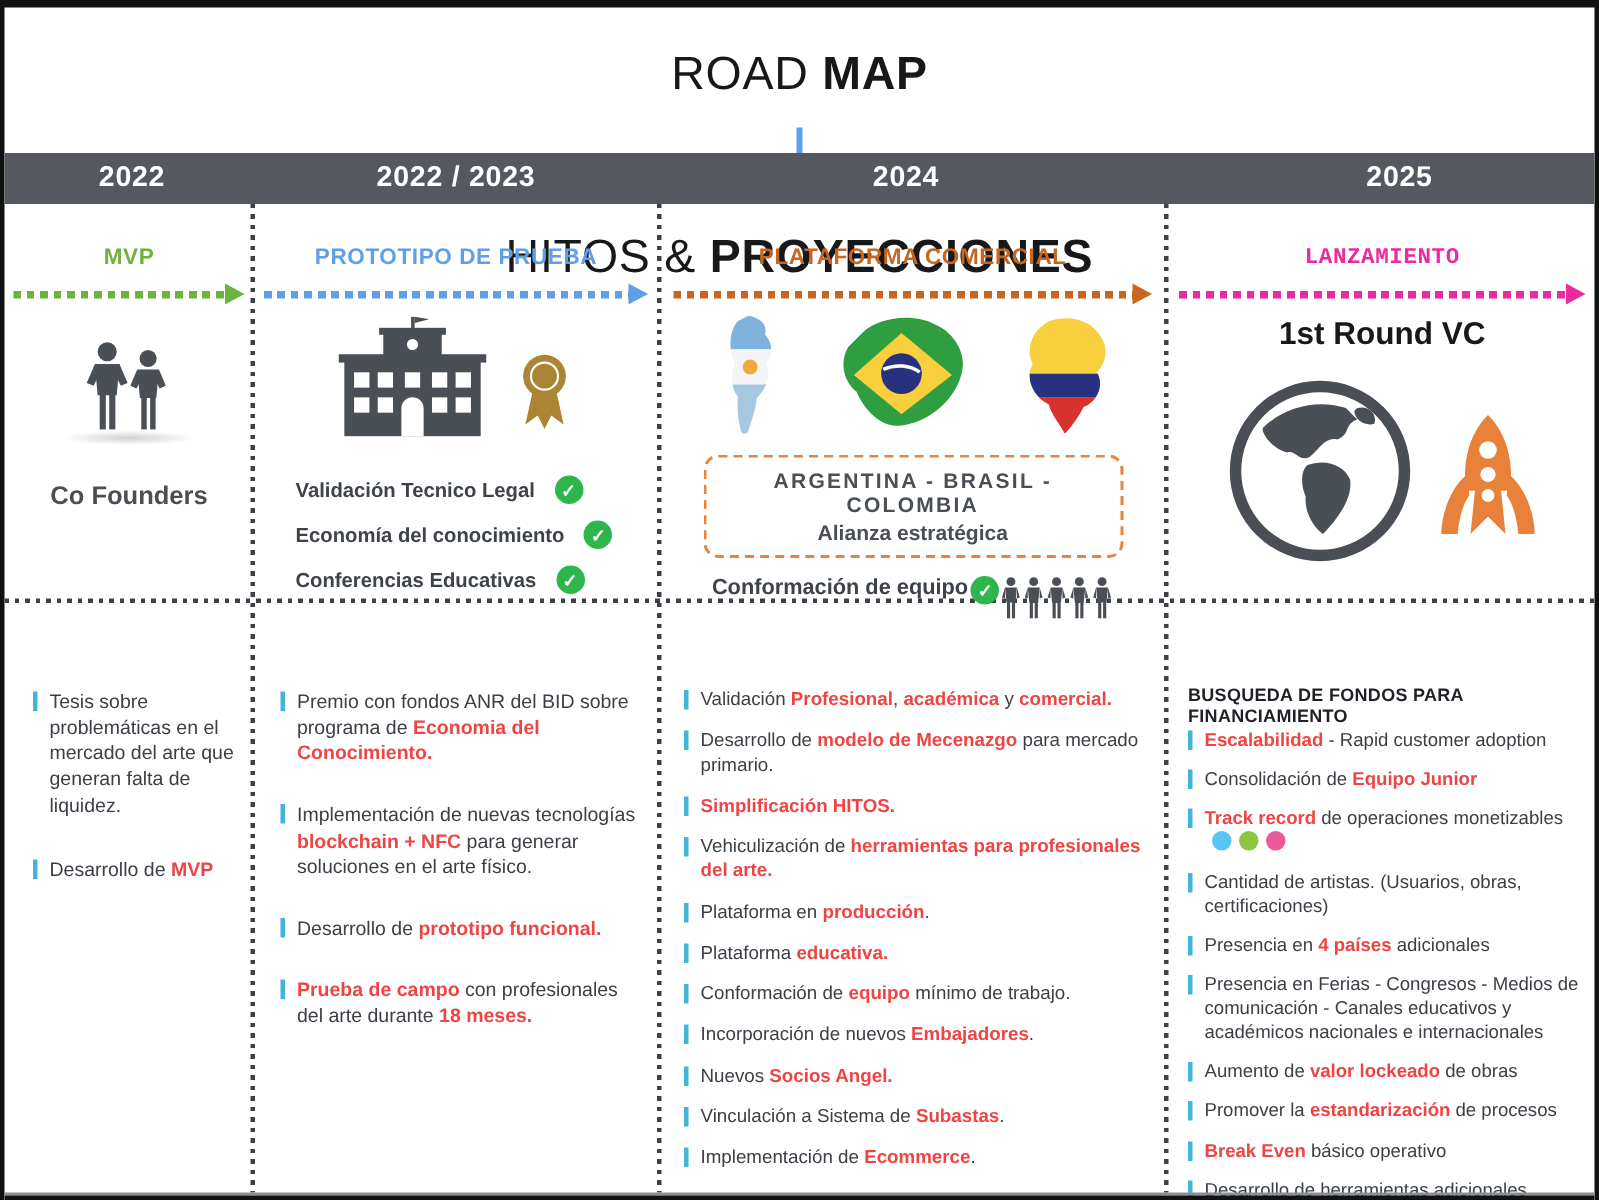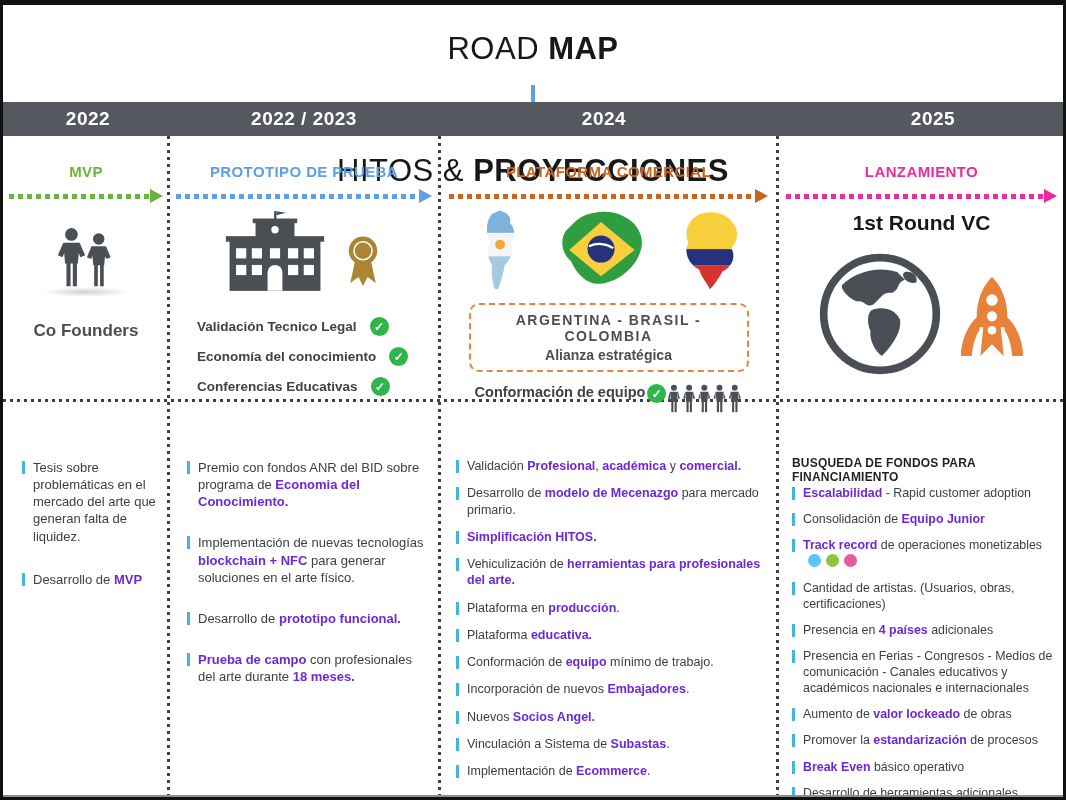--- a/index.html
+++ b/index.html
@@ -26,21 +26,21 @@
         background-image:repeating-linear-gradient(90deg,#3d4046 0 3px,transparent 3px 7px);}
 
   
   .col{position:absolute;top:142px;bottom:6px;display:flex;flex-direction:column;align-items:center;box-sizing:border-box;}
   .col1{left:3px;width:160px;}
   .col2{left:168px;width:266px;}
   .col3{left:439px;width:333px;}
   .col4{left:777px;width:283px;}
 
   .milestone{margin-top:16px;font-weight:bold;font-size:15px;letter-spacing:.4px;}
-  .c-green{color:var(--green);} .c-blue{color:var(--blue);} .c-orange{color:var(--orange);} .c-magenta{color:var(--magenta);}
+  .c-green{color:var(--green);} .c-blue{color:var(--blue);} .c-orange{color:var(--orange);} .c-magenta{color:var(--magenta);font-family:Liberation Mono, monospace;}
 
   .arrow{margin-top:9px;width:96%;height:14px;position:relative;flex:none;}
   .arrow .line{position:absolute;top:5px;left:0;right:11px;height:5px;
                background-image:repeating-linear-gradient(90deg,currentColor 0 5px,transparent 5px 9px);}
   .arrow .head{position:absolute;right:0;top:0;width:0;height:0;
                border-top:7px solid transparent;border-bottom:7px solid transparent;border-left:13px solid currentColor;}
 
   .topbox{width:100%;height:240px;flex:none;display:flex;flex-direction:column;align-items:center;box-sizing:border-box;}
 
   
@@ -72,21 +72,21 @@
   .col1 .list{padding:16px 6px 0 16px;gap:26px;}
   .col2 .list{padding:16px 8px 0 16px;gap:24px;}
   .col3 .list{padding:15px 6px 0 14px;gap:11px;}
   .col4 .list{padding:13px 4px 0 12px;gap:0;}
   .list-header{font-weight:bold;font-size:12px;color:#1e2125;letter-spacing:.2px;margin-bottom:1px;}
   .li{position:relative;padding-left:11px;}
   .li .bar{position:absolute;left:0;top:2px;width:3px;height:13px;background:var(--cyan);}
   .li .txt{font-size:13px;color:#3c4046;line-height:1.32;display:block;}
   .col3 .li .txt{font-size:12.5px;line-height:1.3;}
   .col4 .li .txt{font-size:12.4px;line-height:1.3;}
-  .li b{color:#6d28d9;}
+  .li b{color:#ef4444;}
   .badge{display:inline-block;width:13px;height:13px;border-radius:50%;margin-left:5px;vertical-align:-2px;}
 </style>
 </head>
 <body>
 
 <div class="page">
 
   <div class="titlebar">
     <span class="t-seg"><span>ROAD </span><b>MAP</b></span>
     <span class="t-div"></span>

